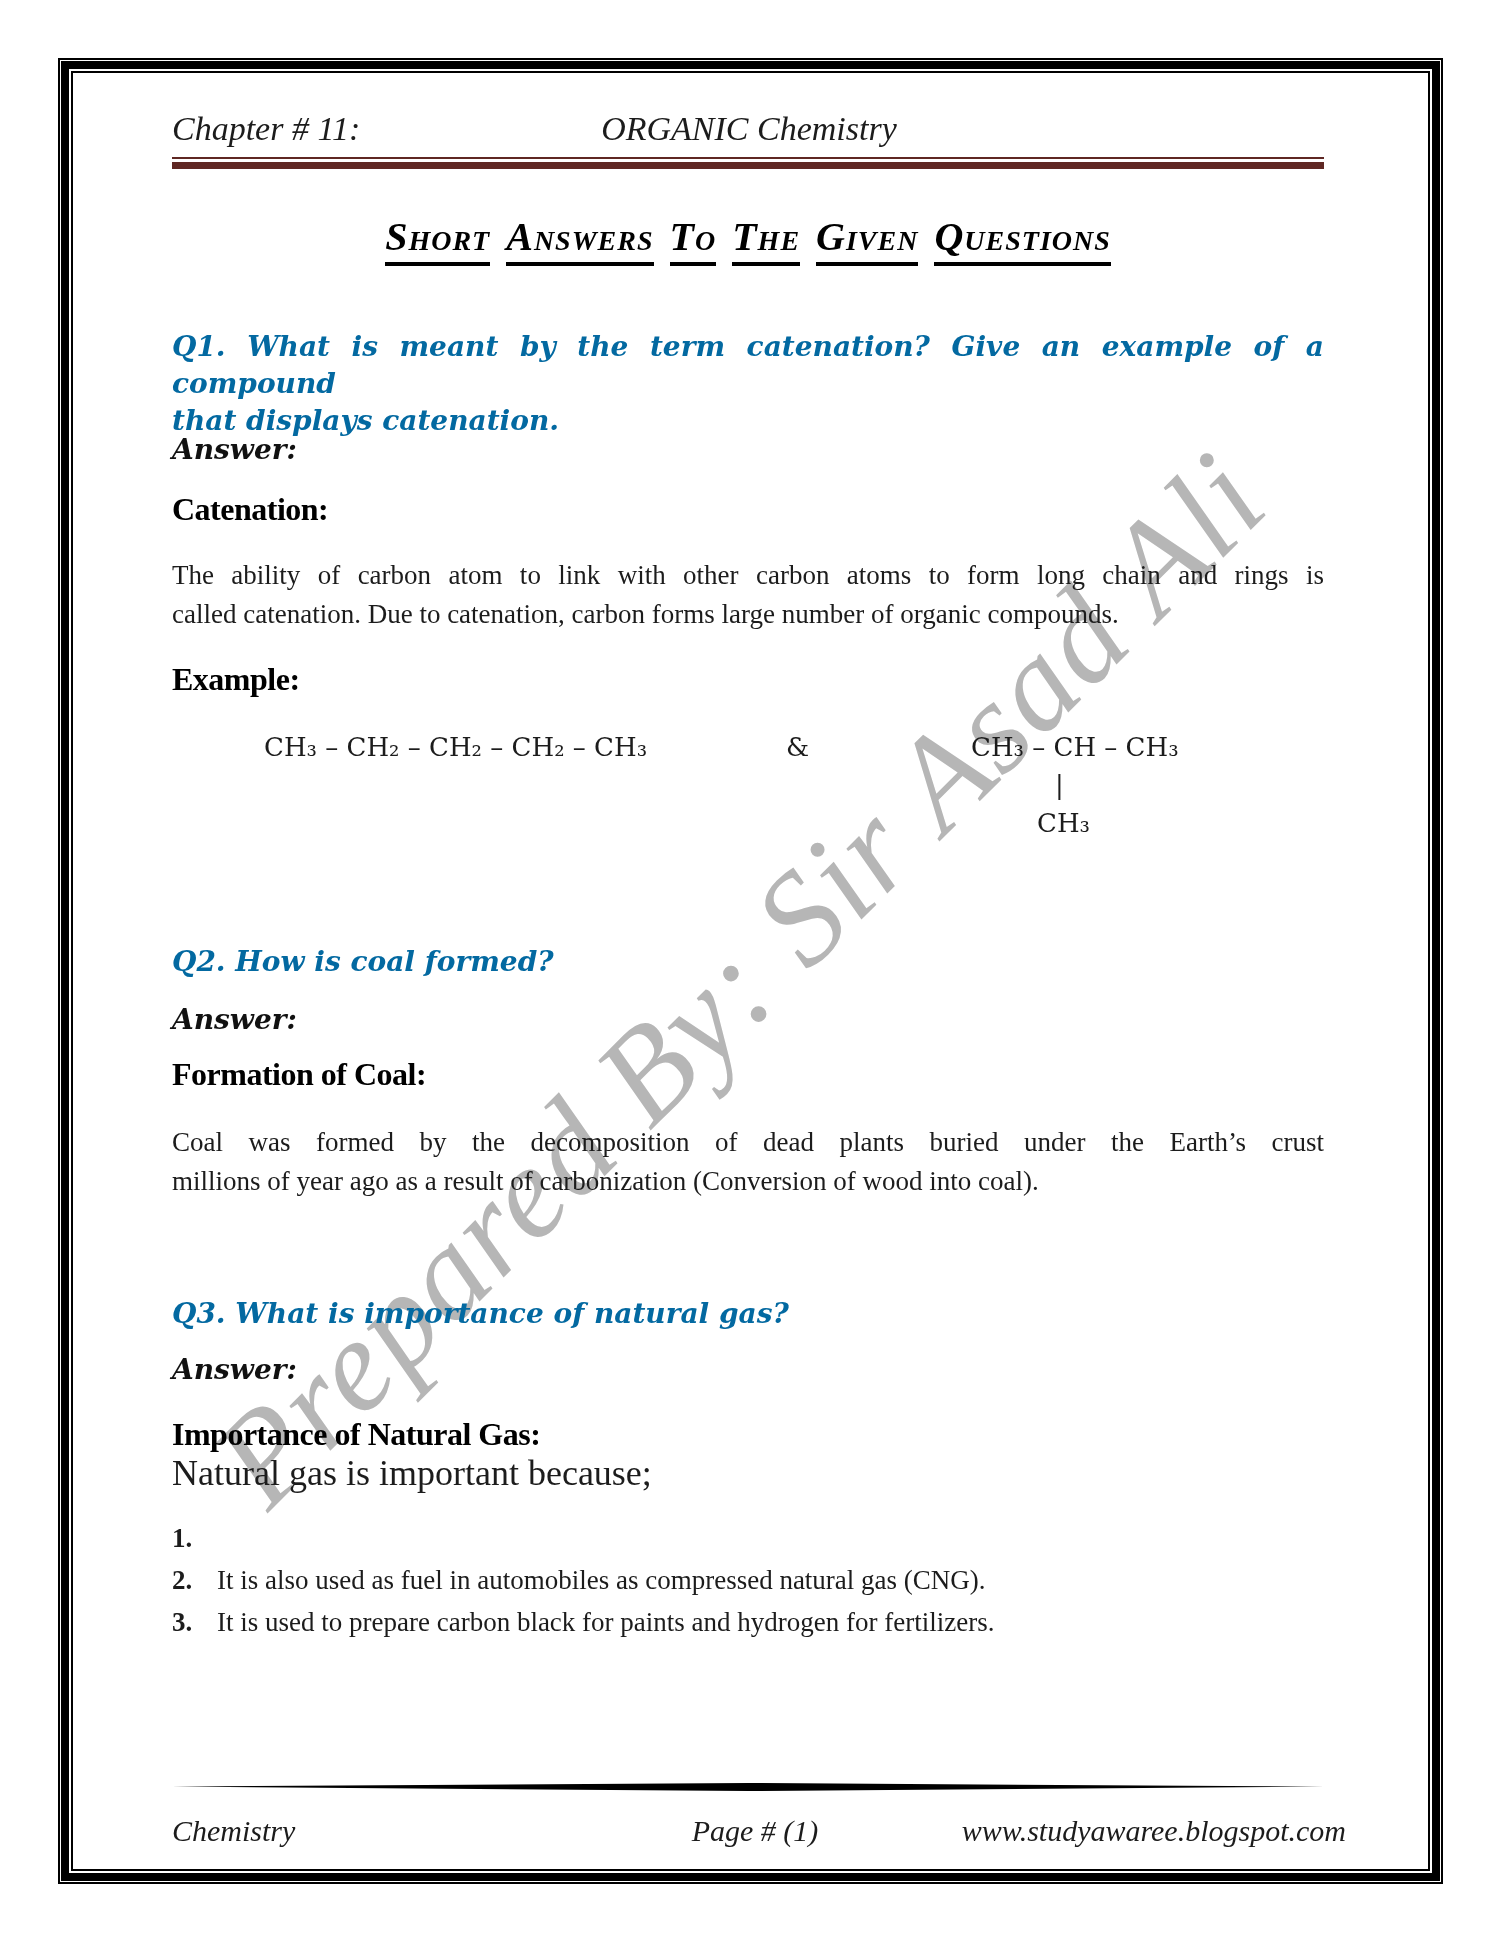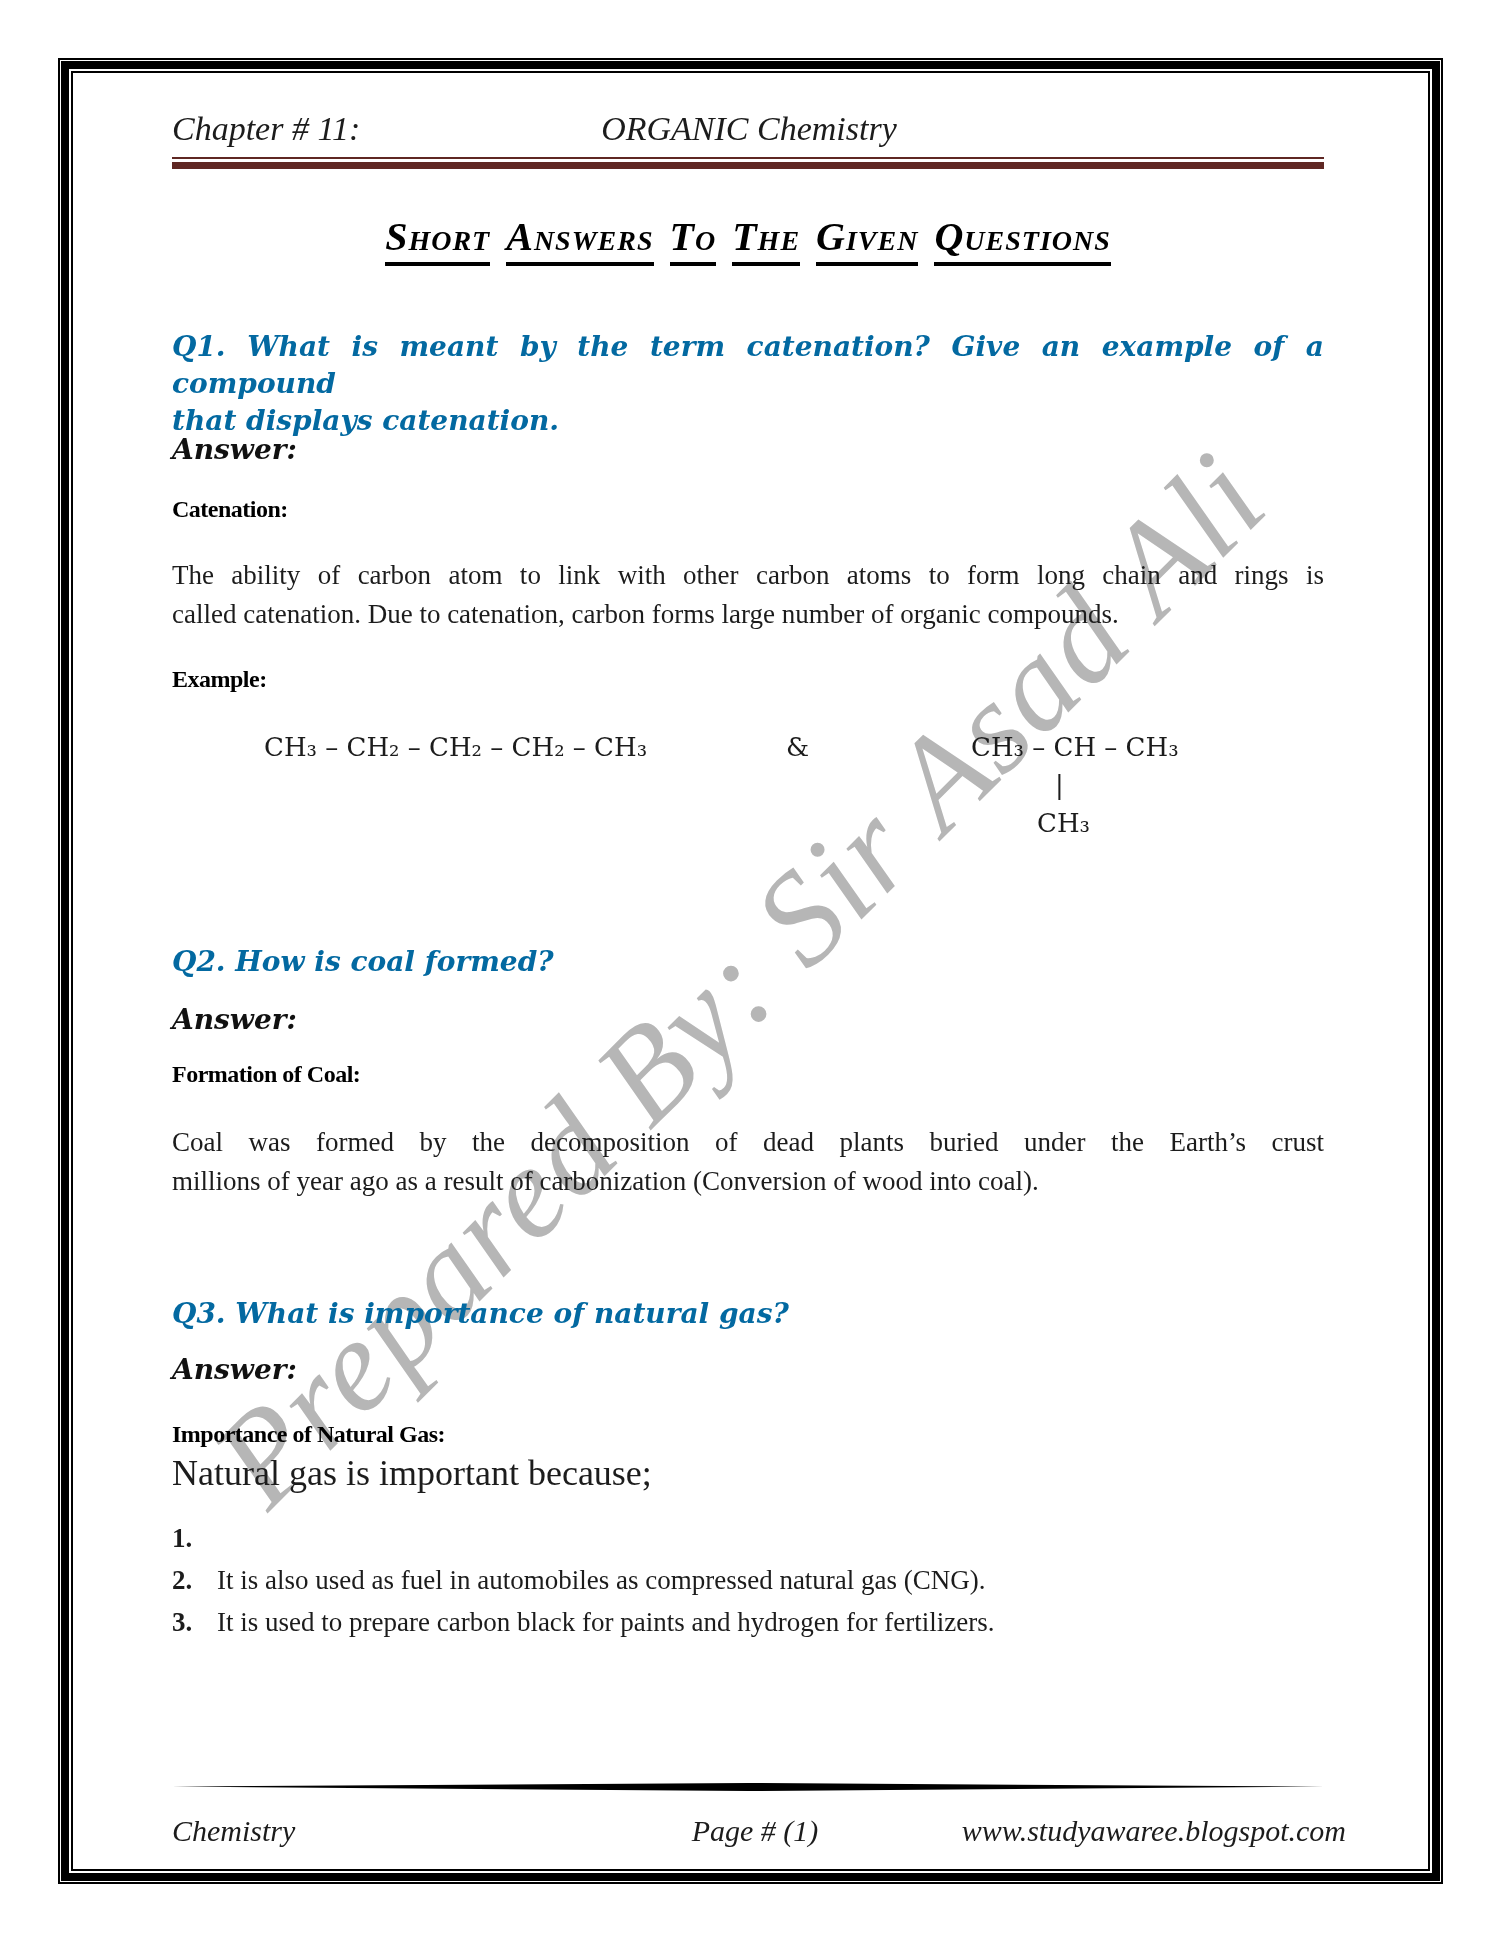--- a/index.html
+++ b/index.html
@@ -81,21 +81,21 @@
     font-weight:bold;font-style:italic;
     font-size:28px;line-height:34px;color:#111;
   }
   .answer-1{top:360px;}
   .answer-2{top:930px;}
   .answer-3{top:1280px;}
 
   
   .term-label{
     font-family:"Liberation Serif", serif;
-    font-weight:bold;font-size:24px;line-height:32px;color:#000;
+    font-weight:bold;font-size:32px;line-height:32px;color:#000;
     letter-spacing:-0.5px;
   }
   .catenation-label{top:420px;}
   .example-label{top:590px;}
   .formation-label{top:985px;}
   .importance-label{top:1345px;}
 
   
   .body-par{font-size:27px;line-height:39px;}
   .body-par .ln{text-align:justify;}

